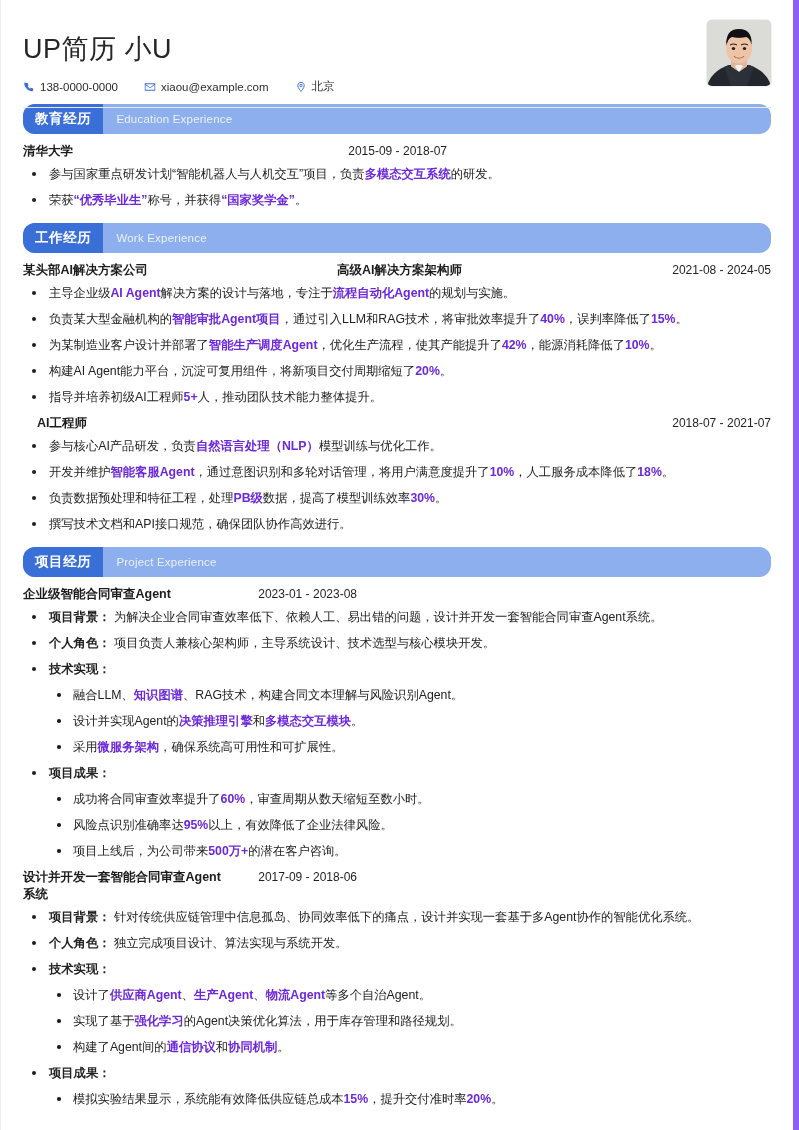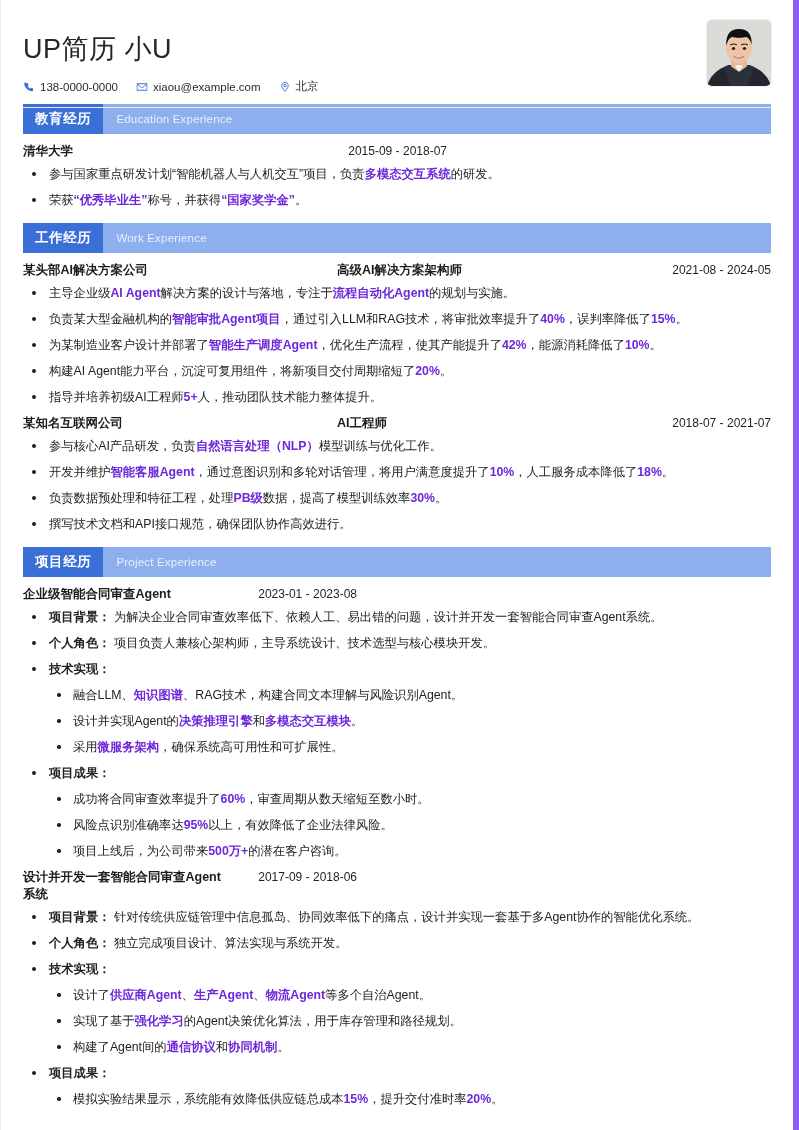--- a/index.html
+++ b/index.html
@@ -38,21 +38,21 @@
     font-weight: 400;
     letter-spacing: 0.5px;
     color: #262626;
     line-height: 34px;
     margin: 0;
     padding-top: 10px;
   }
   .contact-row {
     display: flex;
     align-items: center;
-    gap: 18px;
+    gap: 26px;
     margin-top: 13px;
     font-size: 11.5px;
     color: #2b2b2b;
   }
   .contact-item {
     display: flex;
     align-items: center;
     gap: 5px;
     white-space: nowrap;
   }
@@ -87,20 +87,21 @@
 
   
   .section { margin-top: 14px; }
   .sec-bar {
     display: flex;
     align-items: stretch;
     height: 30px;
     width: 748px;
     background: #8eafee;
     overflow: hidden;
+    border-radius: 12px;
   }
   .sec-bar .cn {
     background: #3a6fd8;
     color: #ffffff;
     font-size: 13.5px;
     font-weight: 700;
     letter-spacing: 0.6px;
     display: flex;
     align-items: center;
     padding: 0 12px;
@@ -308,21 +309,20 @@
           <ul class="bl">
             <li>主导企业级<b>AI Agent</b>解决方案的设计与落地，专注于<b>流程自动化Agent</b>的规划与实施。</li>
             <li>负责某大型金融机构的<b>智能审批Agent项目</b>，通过引入LLM和RAG技术，将审批效率提升了<b>40%</b>，误判率降低了<b>15%</b>。</li>
             <li>为某制造业客户设计并部署了<b>智能生产调度Agent</b>，优化生产流程，使其产能提升了<b>42%</b>，能源消耗降低了<b>10%</b>。</li>
             <li>构建AI Agent能力平台，沉淀可复用组件，将新项目交付周期缩短了<b>20%</b>。</li>
             <li>指导并培养初级AI工程师<b>5+</b>人，推动团队技术能力整体提升。</li>
           </ul>
         </div>
         <div class="entry">
           <div class="entry-head">
-            <div class="org">某知名互联网公司</div>
             <div class="role">AI工程师</div>
             <div class="dates">2018-07 - 2021-07</div>
           </div>
           <ul class="bl">
             <li>参与核心AI产品研发，负责<b>自然语言处理（NLP）</b>模型训练与优化工作。</li>
             <li>开发并维护<b>智能客服Agent</b>，通过意图识别和多轮对话管理，将用户满意度提升了<b>10%</b>，人工服务成本降低了<b>18%</b>。</li>
             <li>负责数据预处理和特征工程，处理<b>PB级</b>数据，提高了模型训练效率<b>30%</b>。</li>
             <li>撰写技术文档和API接口规范，确保团队协作高效进行。</li>
           </ul>
         </div>

